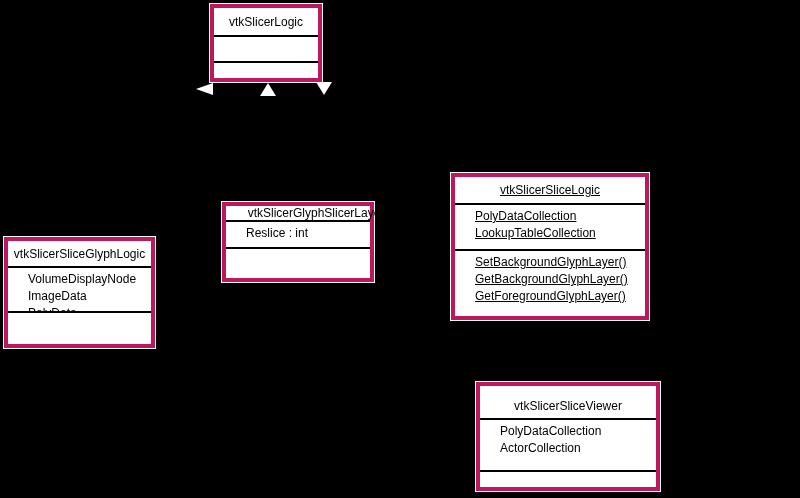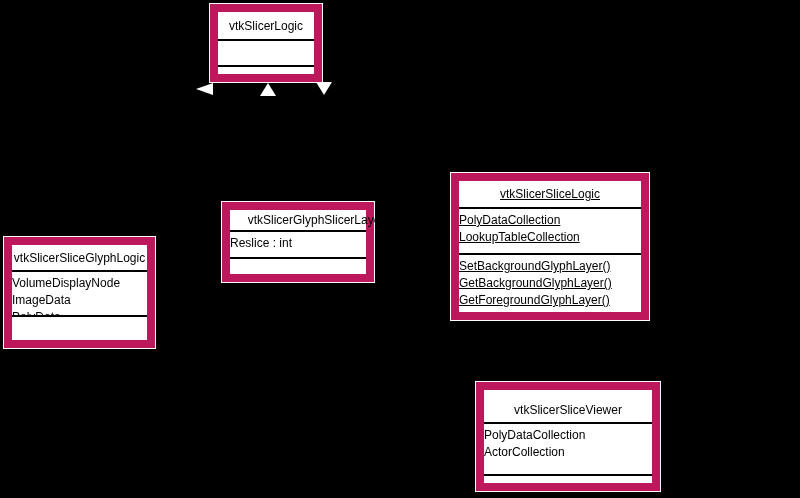--- a/index.html
+++ b/index.html
@@ -12,38 +12,38 @@
     width: 800px;
     height: 498px;
     background: #000000;
     overflow: hidden;
     font-family: "Liberation Sans", sans-serif;
   }
   .uml-class {
     position: absolute;
     box-sizing: border-box;
     background: #ffffff;
-    border: 8px solid #be185d;
+    border: 4px solid #be185d;
     box-shadow: 0 0 0 1px #ffffff; 
     color: #000000;
     display: flex;
     flex-direction: column;
     font-size: 12px;
   }
   .uml-title {
     display: flex;
     align-items: center;
     justify-content: center;
     text-align: center;
     white-space: nowrap;
     flex: 0 0 auto;
   }
   .uml-comp {
     border-top: 2px solid #000000;
-    padding: 3px 0;
+    padding: 3px 20px;
     box-sizing: border-box;
     overflow: hidden;
     flex: 0 0 auto;
   }
   .uml-comp.fill { flex: 1 1 auto; }
   .member {
     line-height: 17px;
     white-space: nowrap;
   }
   .tri {
@@ -86,21 +86,21 @@
     <div class="uml-title" style="height:25px;">vtkSlicerSliceGlyphLogic</div>
     <div class="uml-comp" style="height:45px;">
       <div class="member">VolumeDisplayNode</div>
       <div class="member">ImageData</div>
       <div class="member">PolyData</div>
     </div>
     <div class="uml-comp fill"></div>
   </div>
 
   <div class="uml-class" style="left:222px; top:202px; width:152px; height:80px;">
-    <div class="uml-title" style="height:20px;padding-left:36px;">vtkSlicerGlyphSlicerLayer</div>
+    <div class="uml-title" style="height:14px;padding-left:36px;">vtkSlicerGlyphSlicerLayer</div>
     <div class="uml-comp" style="height:27px;">
       <div class="member">Reslice : int</div>
     </div>
     <div class="uml-comp fill"></div>
   </div>
 
   <div class="uml-class" style="left:451px; top:173px; width:198px; height:147px;text-decoration:underline;">
     <div class="uml-title" style="height:26px;">vtkSlicerSliceLogic</div>
     <div class="uml-comp" style="height:46px;">
       <div class="member">PolyDataCollection</div>

